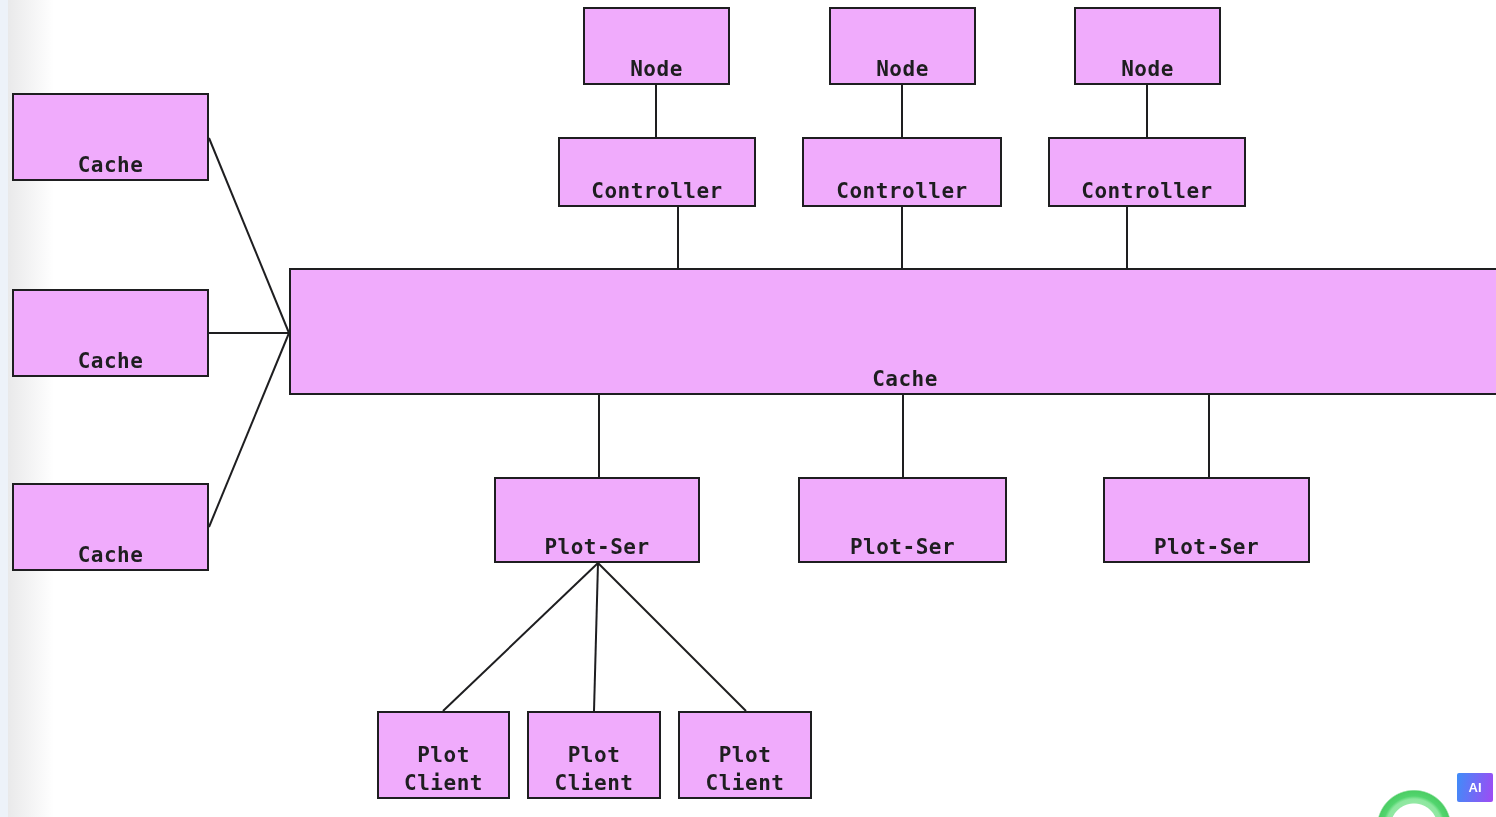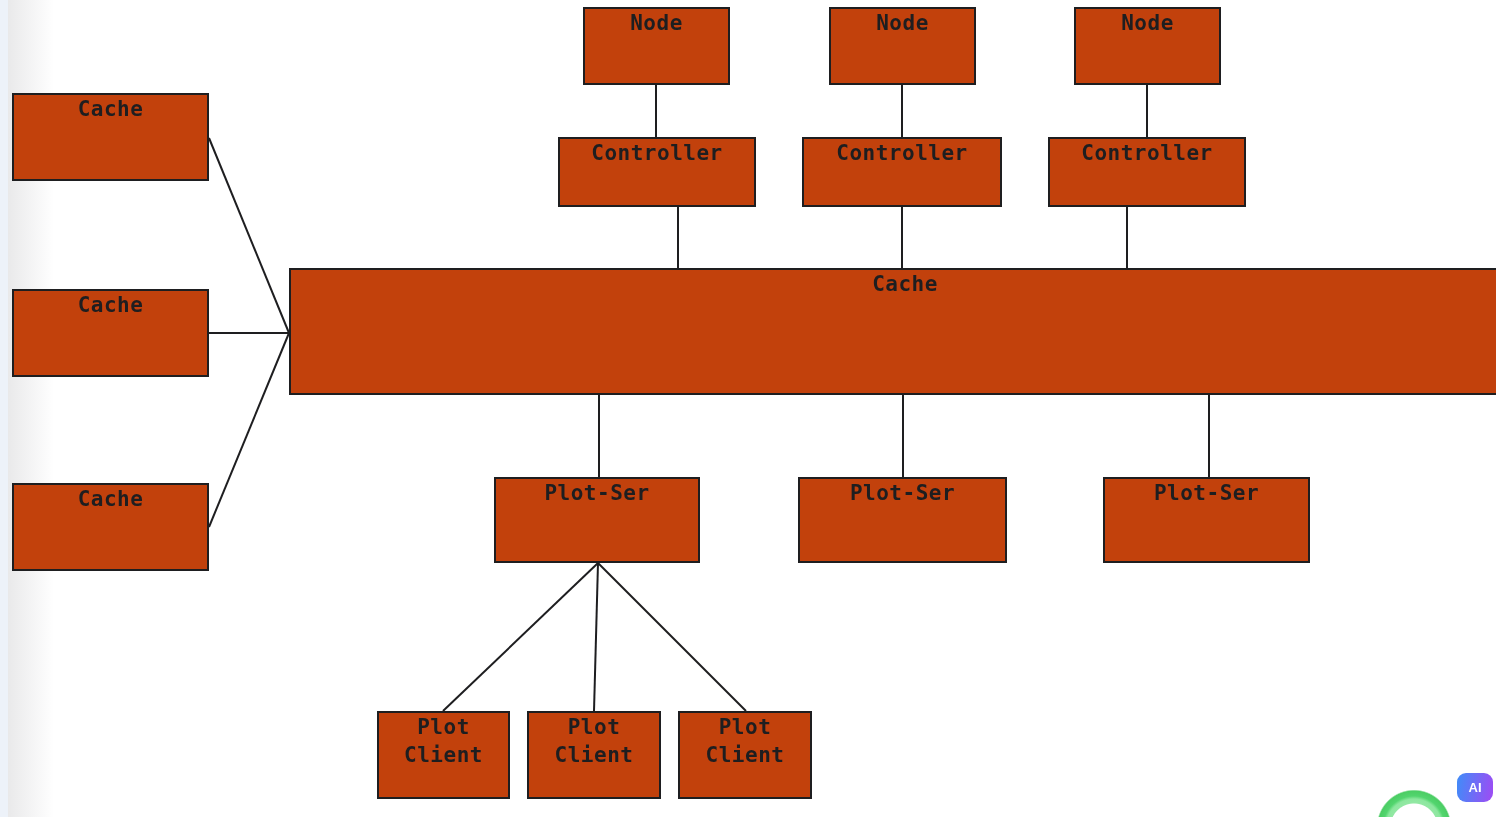--- a/index.html
+++ b/index.html
@@ -5,27 +5,27 @@
   html,body{margin:0;padding:0;}
   .page{
     position:relative;width:1496px;height:817px;background:#ffffff;overflow:hidden;
     font-family:"DejaVu Sans Mono", monospace;
   }
   .left-strip{position:absolute;left:0;top:0;width:8px;height:817px;background:#edf2f9;}
   .left-fade{position:absolute;left:8px;top:0;width:46px;height:817px;
     background:linear-gradient(90deg,#e9e9ea 0%,rgba(255,255,255,0) 100%);}
   svg.edges{position:absolute;left:0;top:0;}
   .box{
-    position:absolute;background:#c2410c;border:2px solid #1e1e20;box-sizing:border-box;
-    display:flex;flex-direction:column;align-items:center;justify-content:flex-start;
+    position:absolute;background:#f0abfc;border:2px solid #1e1e20;box-sizing:border-box;
+    display:flex;flex-direction:column;align-items:center;justify-content:flex-end;
     color:#1e1e20;font-size:21px;font-weight:600;line-height:28px;letter-spacing:0.5px;
     text-align:center;
   }
   .ai-badge{
-    position:absolute;left:1457px;top:773px;width:36px;height:29px;border-radius:9px;
+    position:absolute;left:1457px;top:773px;width:36px;height:29px;border-radius:2px;
     background:linear-gradient(100deg,#3f8df8 0%,#a04af4 100%);
     color:#ffffff;font-family:"Liberation Sans",sans-serif;font-size:13px;font-weight:700;
     display:flex;align-items:center;justify-content:center;cursor:pointer;
   }
   .logo-ring{
     position:absolute;left:1377px;top:790px;width:74px;height:74px;
     background:radial-gradient(circle at 50% 50%,
       rgba(255,255,255,0) 23px, #93e8a4 24px, #8ce79e 28px,
       #52d56e 31px, #4bcd64 36px, rgba(255,255,255,0) 37.5px);
   }

